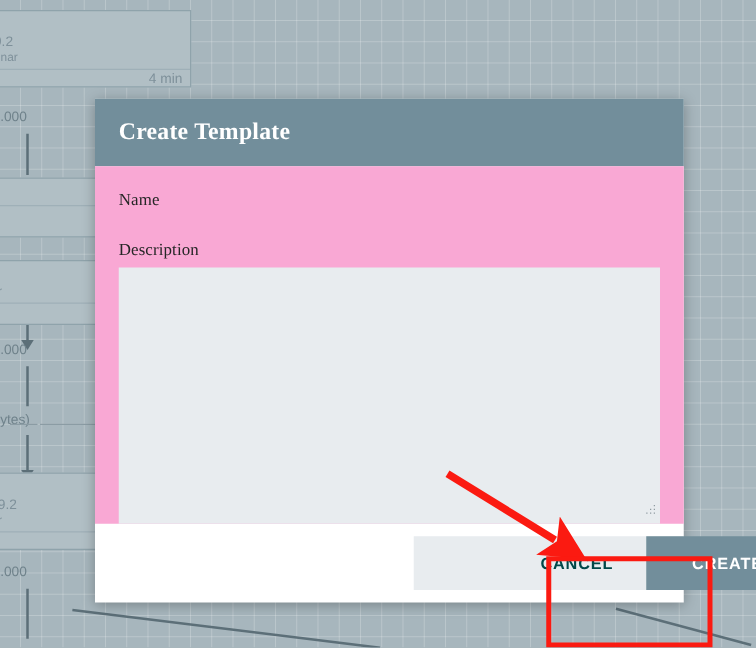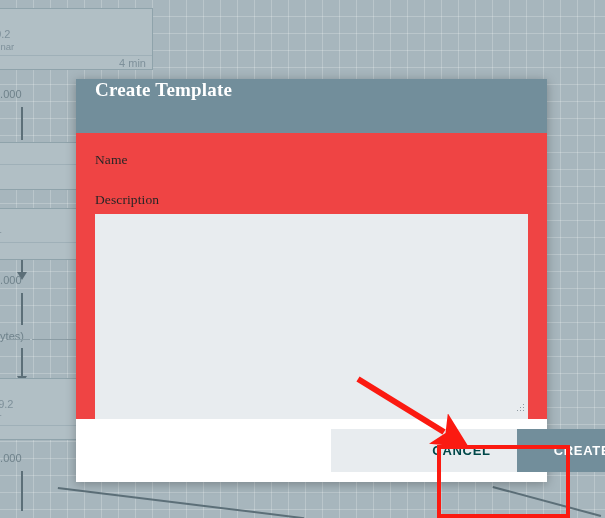--- a/index.html
+++ b/index.html
@@ -106,33 +106,34 @@
     left: 76px;
     top: 79px;
     width: 471px;
     background: #ffffff;
     box-shadow: 0 2px 10px rgba(0,0,0,0.28);
   }
   .modal-header {
     background: #728e9b;
     height: 54px;
     display: flex;
+    align-items: center;
     padding: 0 19px;
     box-sizing: border-box;
   }
   .modal-title {
     color: #ffffff;
     font-family: "Liberation Serif", serif;
     font-size: 19px;
     font-weight: bold;
     letter-spacing: 0.2px;
   }
   .modal-body {
     padding: 19px 19px 0 19px;
-    background: #ef4444;
+    background: #f9a8d4;
   }
   .field-label {
     font-family: "Liberation Serif", serif;
     font-size: 13.5px;
     color: #262626;
     margin-bottom: 6px;
     letter-spacing: 0.1px;
   }
   .name-input {
     width: 100%;

